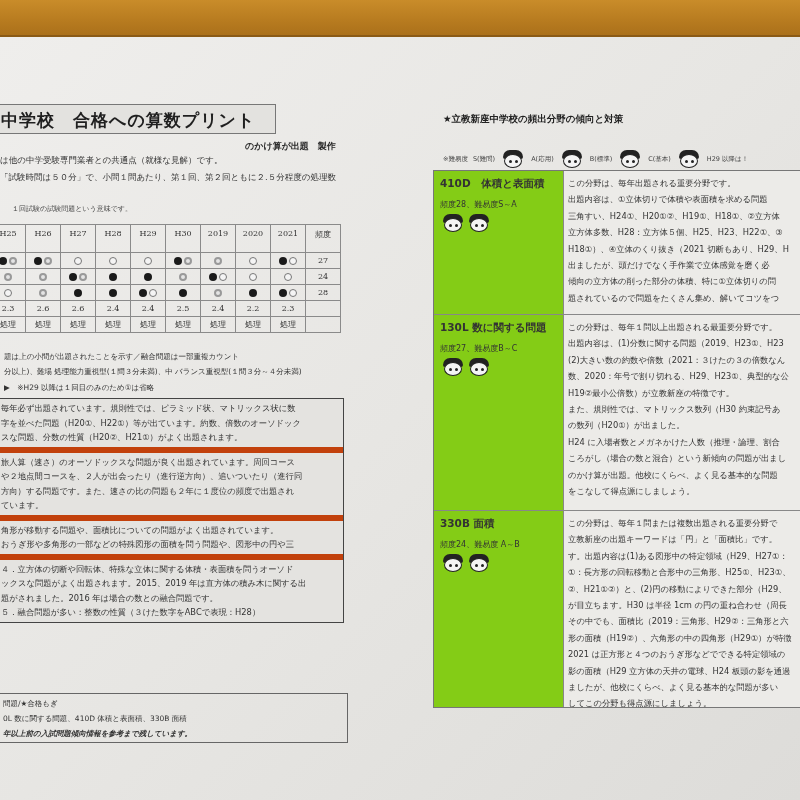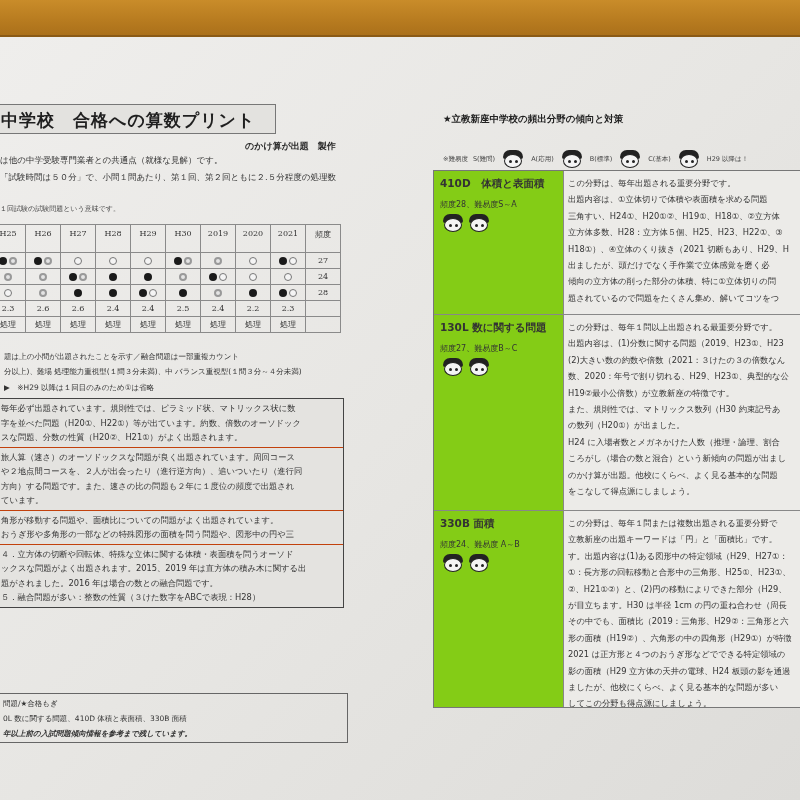--- a/index.html
+++ b/index.html
@@ -24,42 +24,42 @@
   }
   
   .title-box {
     position: absolute; left: -2px; top: 104px; width: 278px; height: 30px;
     border: 1px solid #777; background: #e3e2df;
     font-size: 17px; font-weight: bold; padding: 4px 0 0 2px; letter-spacing: 1px;
     color: #1f1f1f;
   }
   .author { position: absolute; left: 245px; top: 140px; font-size: 9px; font-weight: bold; }
   .intro { position: absolute; left: 0; font-size: 8.5px; white-space: nowrap; color: #333; }
-  .note-small { position: absolute; left: 0; font-size: 7px; white-space: nowrap; color: #444; }
+  .note-small { position: absolute; left: 0; font-size: 7px; white-space: nowrap; color: #444; padding-left: 12px; }
 
   table.freq {
     position: absolute; left: -10px; top: 224px; border-collapse: collapse;
     font-family: "DejaVu Serif", serif; font-size: 8px; color: #333;
   }
   table.freq td {
     border: 1px solid #8a8a8a; width: 35px; height: 16px; text-align: center; padding: 0;
   }
   table.freq tr.hdr td { height: 28px; vertical-align: top; padding-top: 4px; }
   .mk { display: inline-block; width: 8px; height: 8px; border-radius: 50%; margin: 0 1px; vertical-align: middle; }
   .mk.b { background: #1a1a1a; }
   .mk.w { border: 1px solid #777; background: #f4f4f4; }
   .mk.g { border: 2px solid #999; background: #e4e4e4; }
 
   .legend-line { position: absolute; left: 4px; font-size: 7.5px; white-space: nowrap; color: #333; }
 
   .topic-box {
     position: absolute; left: -2px; width: 346px; border: 1.5px solid #444;
     background: #e4e3e0;
   }
-  .topic-row { border-bottom: 1px solid #c2410c; padding: 2px 4px 2px 2px; font-size: 8.3px; line-height: 14.5px; color: #333; }
+  .topic-row { border-bottom: 6px solid #c2410c; padding: 2px 4px 2px 2px; font-size: 8.3px; line-height: 14.5px; color: #333; }
   .topic-row:last-child { border-bottom: none; }
 
   .footer-box {
     position: absolute; left: -2px; top: 693px; width: 350px; height: 50px;
     border: 1px solid #666; font-size: 7.5px; line-height: 15px; padding: 2px 4px; color: #333;
   }
   
   .r-title { position: absolute; left: 443px; top: 113px; font-size: 9.5px; font-weight: bold; color: #222; }
   .diff-legend { position: absolute; left: 443px; top: 150px; font-size: 6.5px; white-space: nowrap; color: #444; display: flex; align-items: center; gap: 5px; }
   .face {

